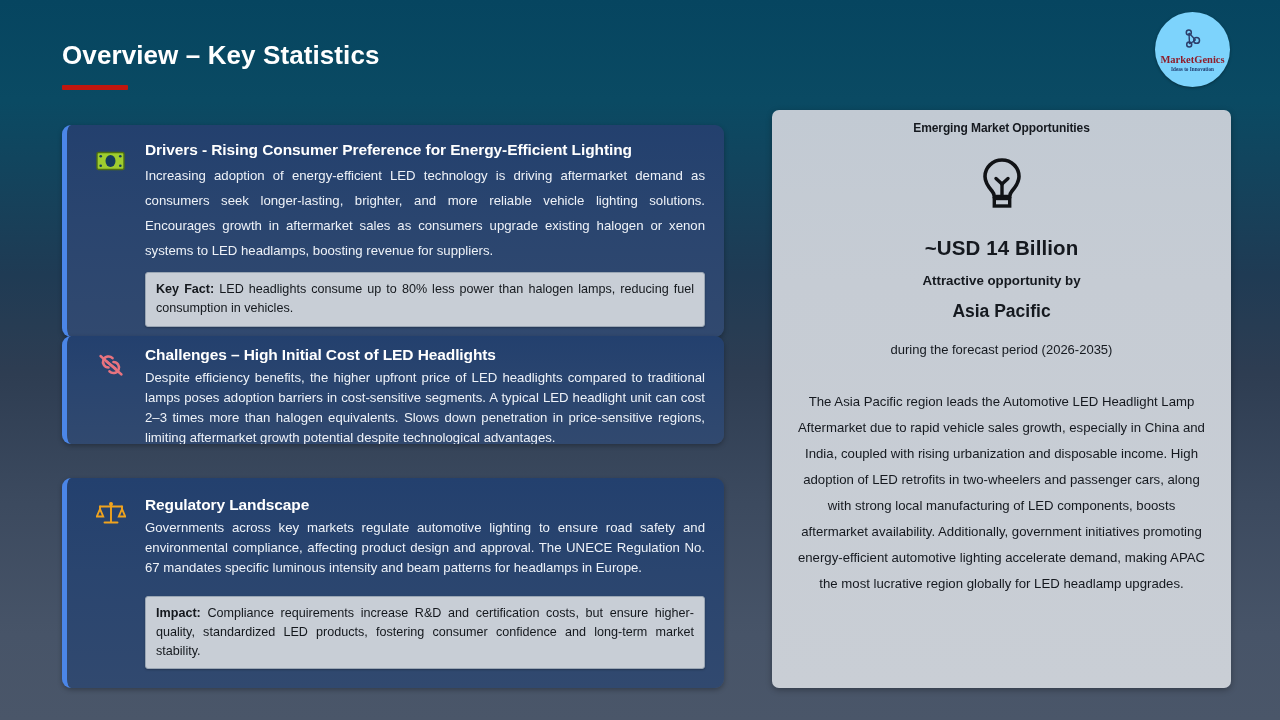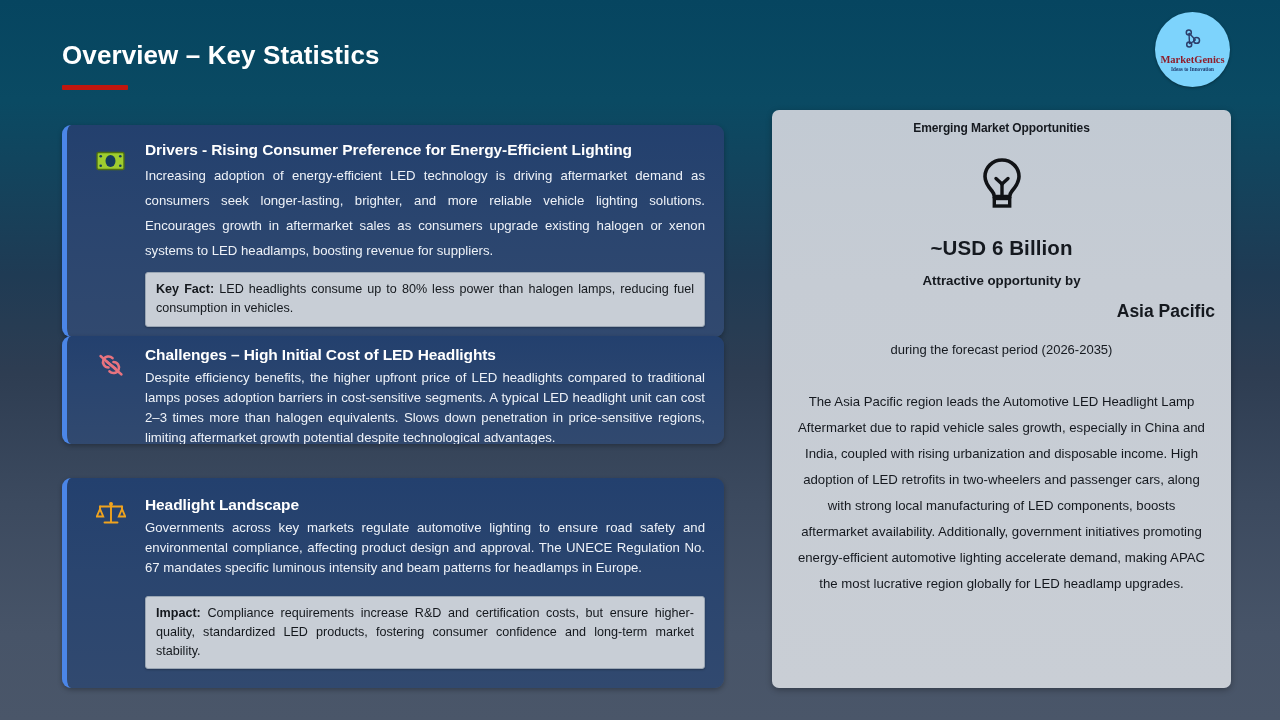--- a/index.html
+++ b/index.html
@@ -102,21 +102,21 @@
   .rp-title{
     margin-top:11px;
     font-size:12px;font-weight:bold;letter-spacing:-.1px;
   }
   .rp-icon{margin-top:22px;display:flex;justify-content:center;}
   .rp-value{
     margin-top:23px;
     font-size:20.5px;font-weight:bold;letter-spacing:.1px;
   }
   .rp-sub1{margin-top:13px;font-size:13.3px;font-weight:bold;}
-  .rp-region{margin-top:13px;font-size:17.5px;font-weight:bold;text-align:right;}
+  .rp-region{margin-top:13px;font-size:17.5px;font-weight:bold;}
   .rp-sub2{margin-top:20px;font-size:13px;}
   .rp-para{
     margin-top:32px;
     font-size:13.2px;line-height:1.97;
     text-align:center;
     padding:0 6px;
   }
 </style>
 </head>
 <body>
@@ -185,37 +185,37 @@
         <line x1="8.5" y1="22.5" x2="21.5" y2="22.5"></line>
         <line x1="4" y1="6.5" x2="4" y2="9"></line>
         <line x1="26" y1="6.5" x2="26" y2="9"></line>
       </g>
       <circle cx="15" cy="4" r="2" fill="#f0a31e"></circle>
       <path d="M4 9 L0.8 16.5 L7.2 16.5 Z" fill="none" stroke="#f0a31e" stroke-width="1.9"></path>
       <path d="M26 9 L22.8 16.5 L29.2 16.5 Z" fill="none" stroke="#f0a31e" stroke-width="1.9"></path>
     </svg>
   </div>
   <div class="card-body">
-    <div class="card-heading">Headlight Landscape</div>
+    <div class="card-heading">Regulatory Landscape</div>
     <p class="card-text">Governments across key markets regulate automotive lighting to ensure road safety and environmental compliance, affecting product design and approval. The UNECE Regulation No. 67 mandates specific luminous intensity and beam patterns for headlamps in Europe.</p>
     <div class="callout">
       <b>Impact:</b><span> Compliance requirements increase R&amp;D and certification costs, but ensure higher-quality, standardized LED products, fostering consumer confidence and long-term market stability.</span>
     </div>
   </div>
 </div>
 
 <div class="right-panel">
   <div class="rp-title">Emerging Market Opportunities</div>
   <div class="rp-icon">
     <svg width="52" height="56" viewBox="0 0 52 56">
       <path d="M26 3 C16.5 3 9 10.5 9 19.5 C9 26 13 30.5 16 34 C17.6 35.9 18.3 37.5 18.3 39.5 L33.7 39.5 C33.7 37.5 34.4 35.9 36 34 C39 30.5 43 26 43 19.5 C43 10.5 35.5 3 26 3 Z" fill="none" stroke="#111316" stroke-width="3.6"></path>
       <line x1="26" y1="27" x2="26" y2="39.5" stroke="#111316" stroke-width="3.4"></line>
       <line x1="26" y1="27" x2="20" y2="21.5" stroke="#111316" stroke-width="3.4" stroke-linecap="round"></line>
       <line x1="26" y1="27" x2="32" y2="21.5" stroke="#111316" stroke-width="3.4" stroke-linecap="round"></line>
       <rect x="18.3" y="41.5" width="15.4" height="7.5" fill="none" stroke="#111316" stroke-width="3.4"></rect>
     </svg>
   </div>
-  <div class="rp-value">~USD 6 Billion</div>
+  <div class="rp-value">~USD 14 Billion</div>
   <div class="rp-sub1">Attractive opportunity  by</div>
   <div class="rp-region">Asia Pacific</div>
   <div class="rp-sub2">during the forecast period (2026-2035)</div>
   <div class="rp-para">The Asia Pacific region leads the Automotive  LED Headlight Lamp Aftermarket  due to rapid vehicle sales growth, especially in China and India, coupled with rising urbanization and disposable income. High adoption of LED retrofits in two-wheelers and passenger cars, along with strong local manufacturing of LED components,  boosts aftermarket availability. Additionally, government initiatives promoting  energy-efficient automotive  lighting accelerate demand, making APAC the most lucrative region globally for LED headlamp upgrades.</div>
 </div>
 
 </body></html>

